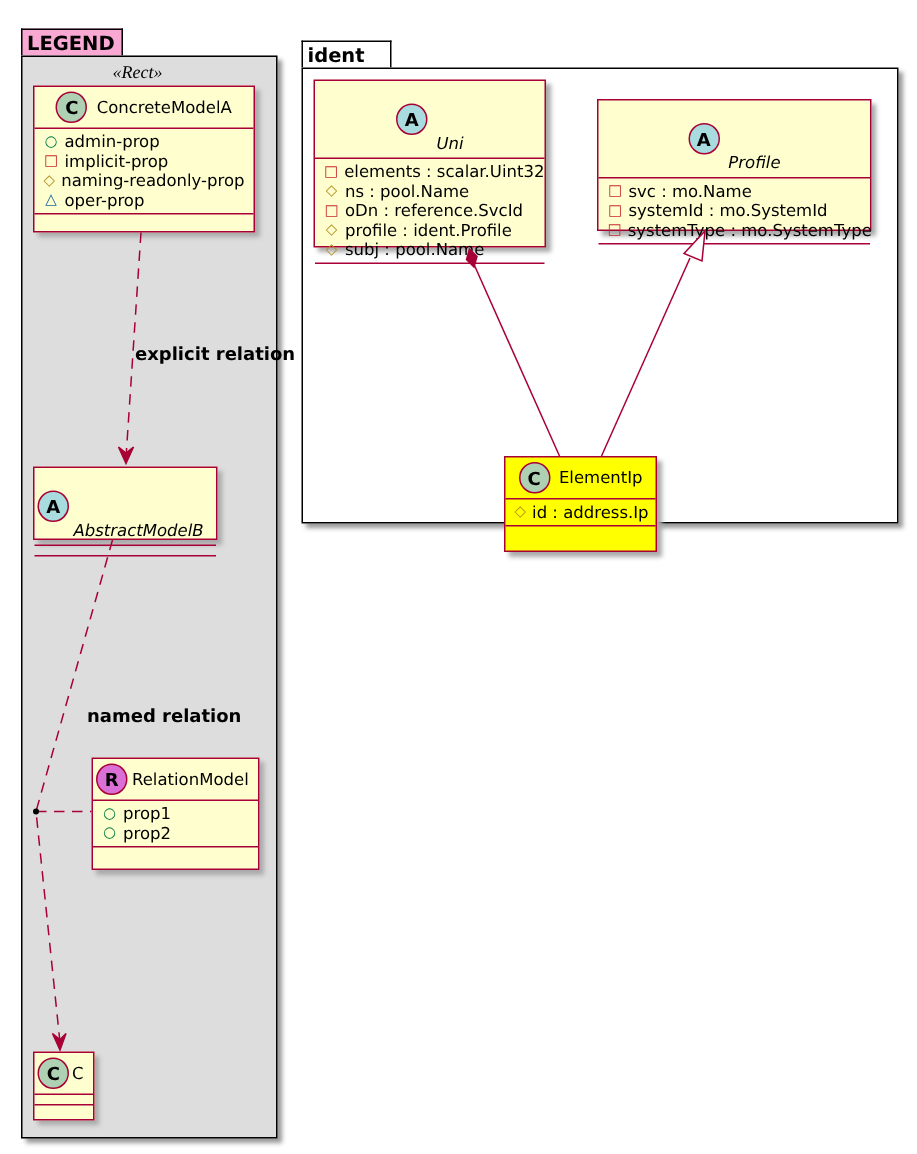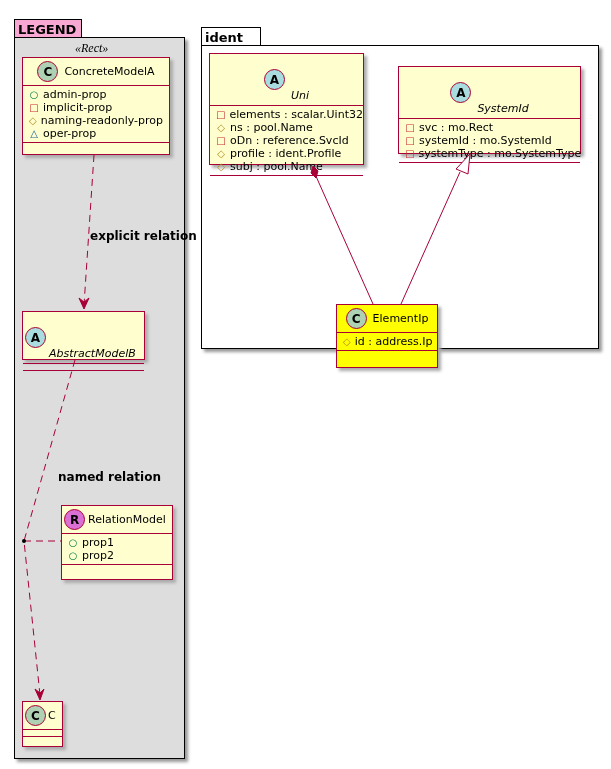--- a/index.html
+++ b/index.html
@@ -128,26 +128,26 @@
         <span class="vis v-prot">◇</span>
         <span>subj : pool.Name</span>
       </div>
   </div>
   <div class="sec"></div>
 </div>
 
 <div class="cls" style="left:398px;top:66px;width:183px;height:88px;">
   <div class="head">
       <span class="badge b-a">A</span>
-      <span class="title-i">SystemId</span>
+      <span class="title-i">Profile</span>
     </div>
   <div class="sec">
     <div class="row">
         <span class="vis v-priv">□</span>
-        <span>svc : mo.Rect</span>
+        <span>svc : mo.Name</span>
       </div>
     <div class="row">
         <span class="vis v-priv">□</span>
         <span>systemId : mo.SystemId</span>
       </div>
     <div class="row">
         <span class="vis v-priv">□</span>
         <span>systemType : mo.SystemType</span>
       </div>
   </div>

